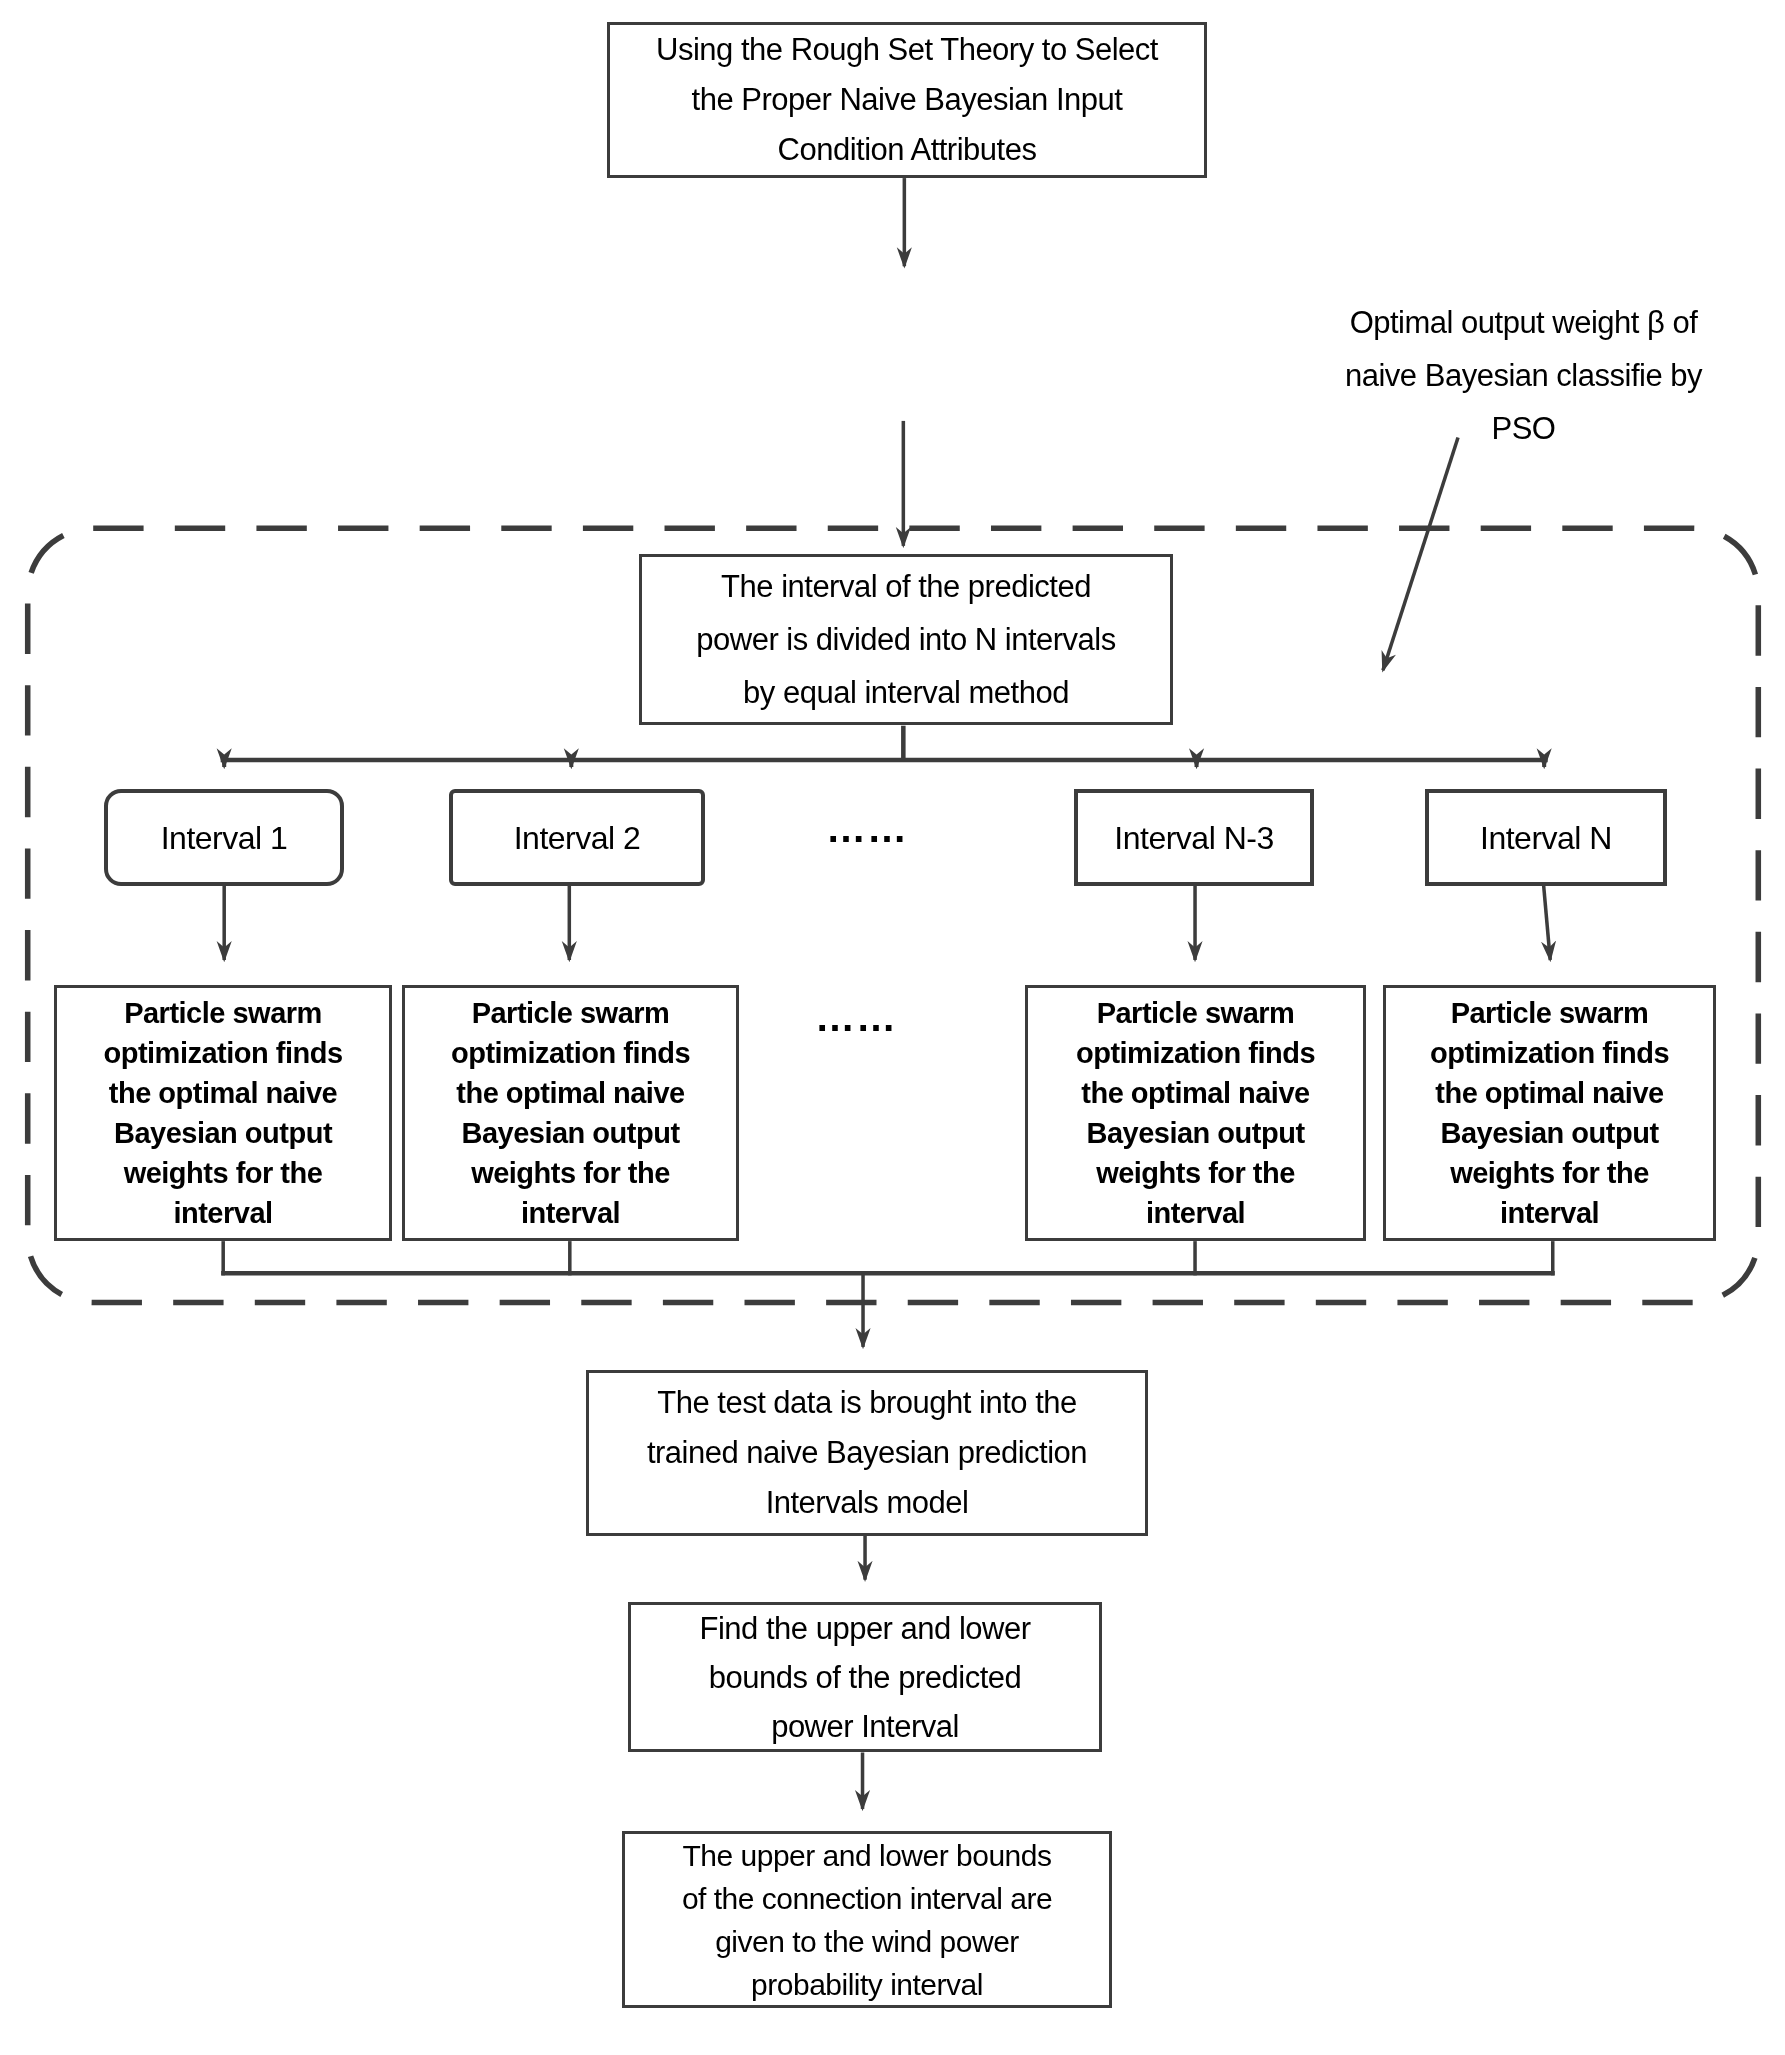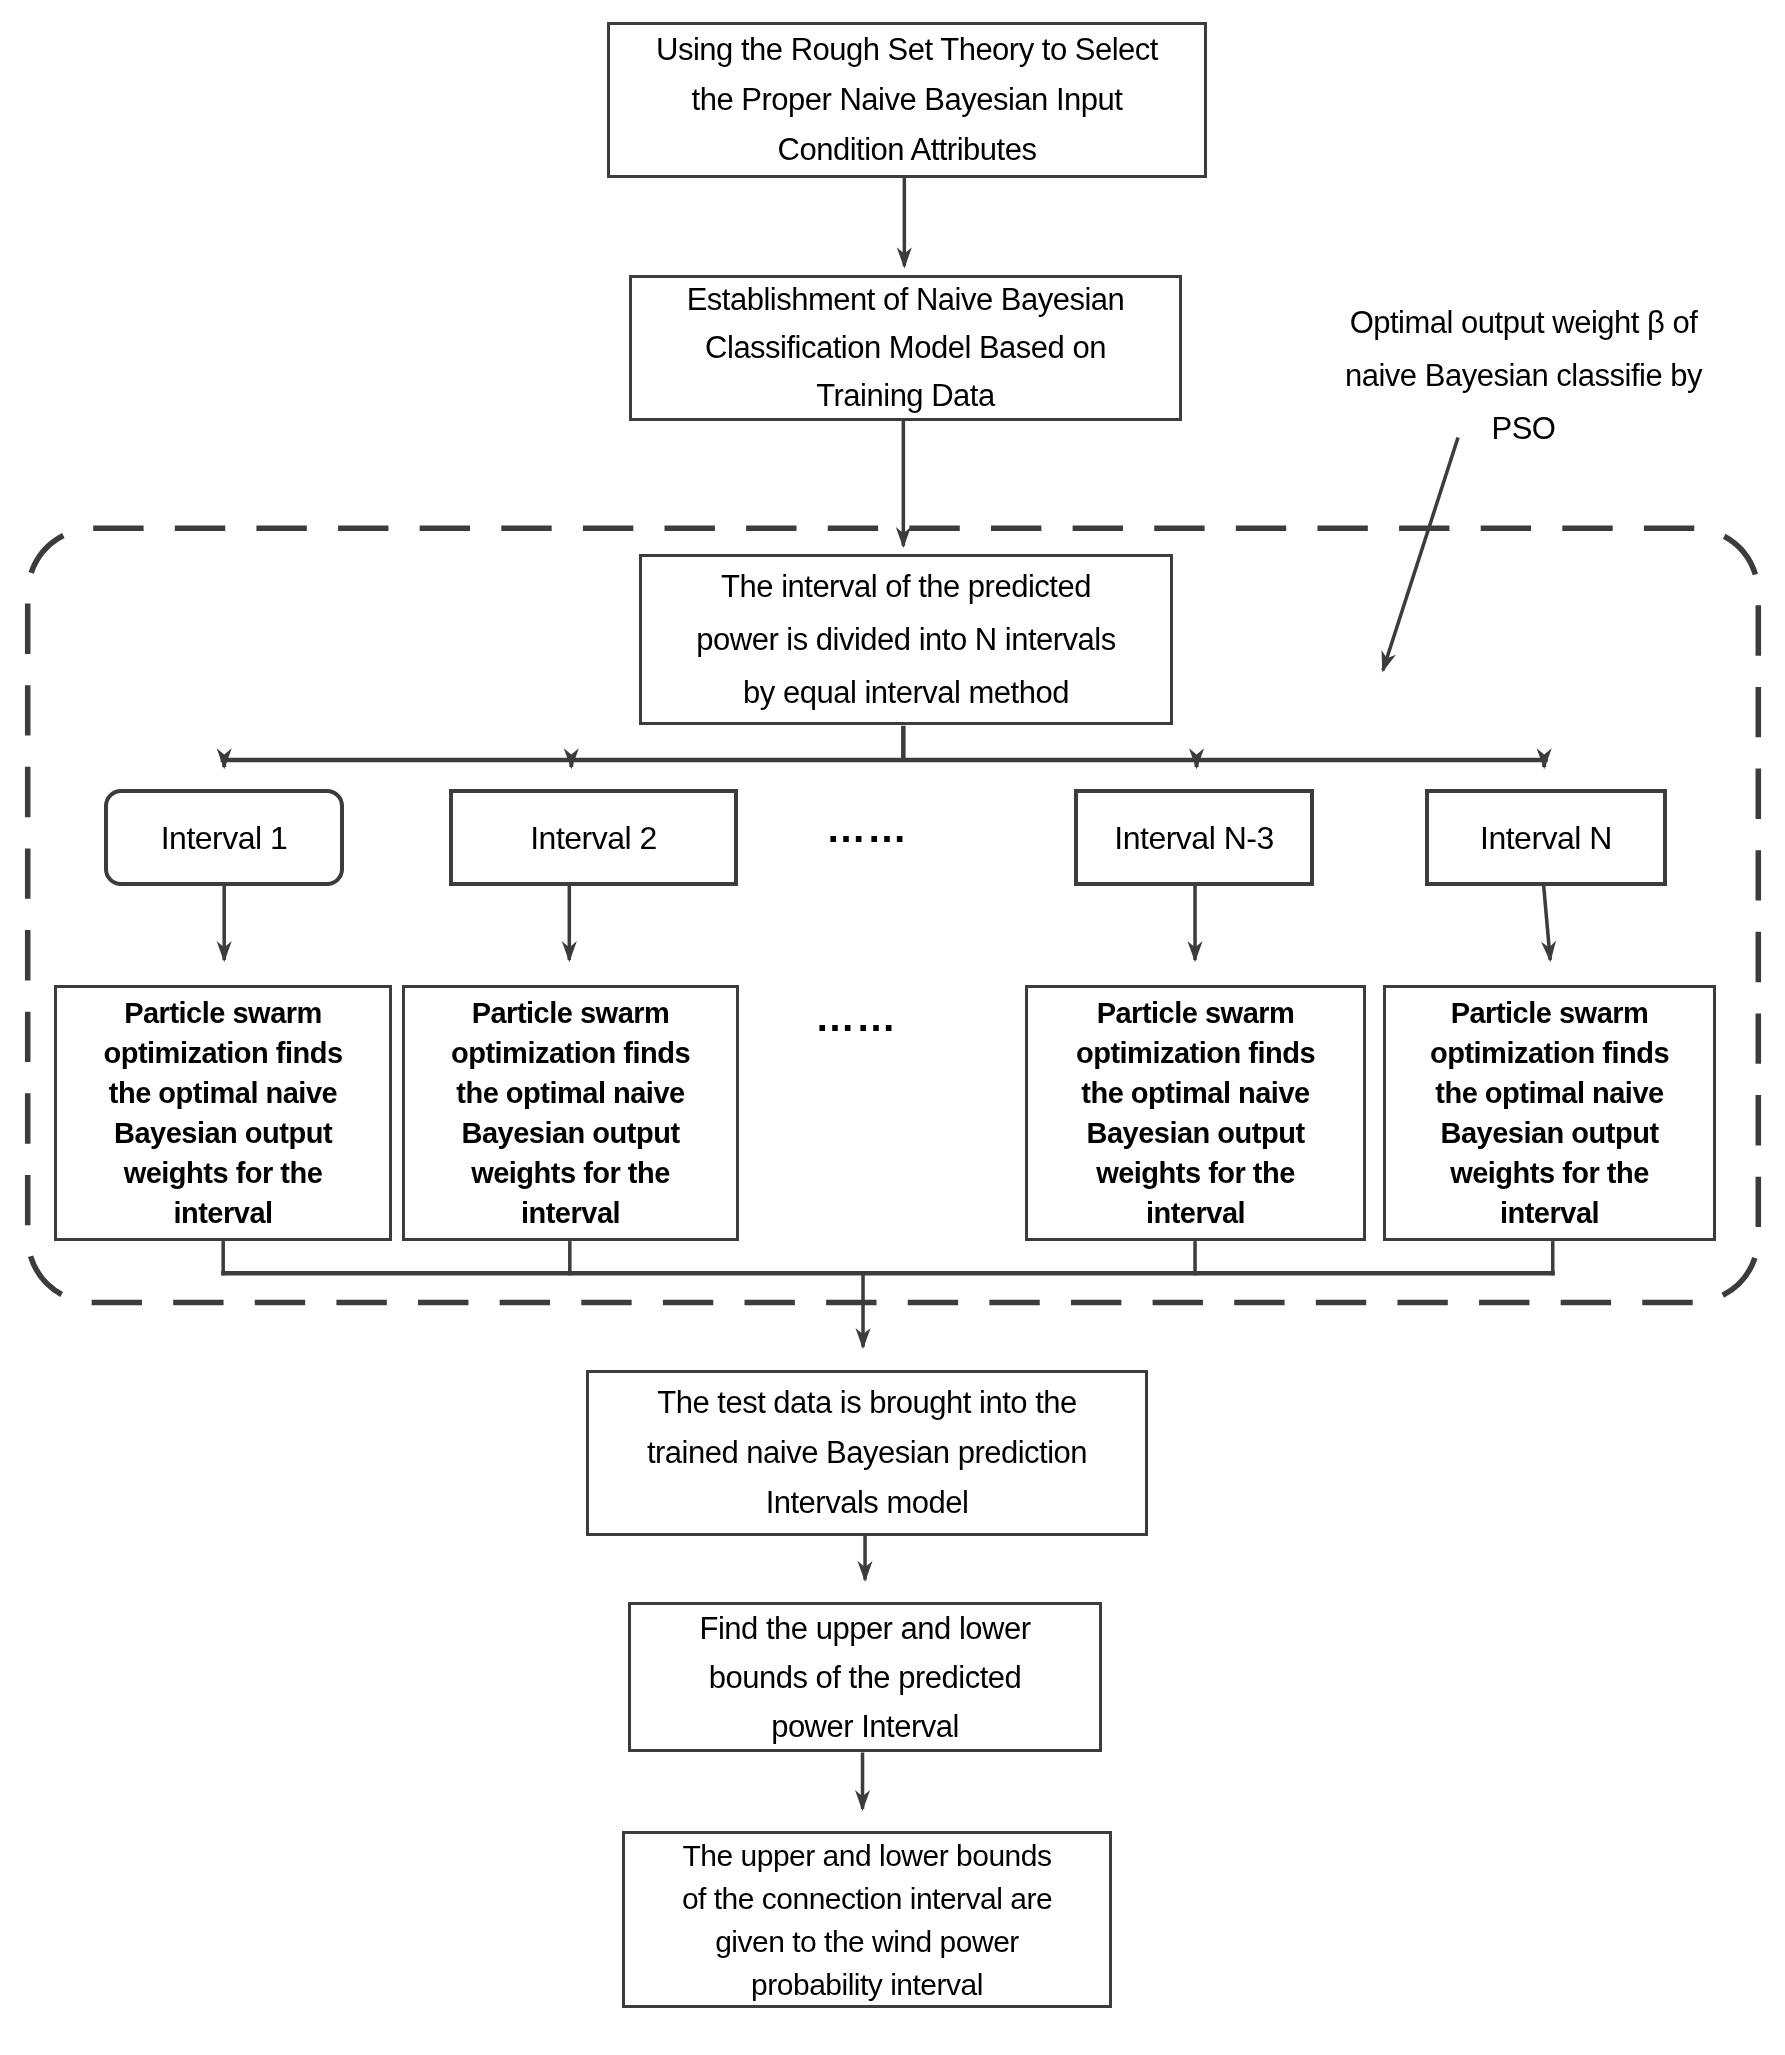--- a/index.html
+++ b/index.html
@@ -98,34 +98,31 @@
 
     <line class="s7" x1="1717" y1="3048" x2="1717" y2="3135" marker-end="url(#arw)"></line>
 
     <line class="s7" x1="1712" y1="3478" x2="1712" y2="3590" marker-end="url(#arw)"></line>
   </svg>
 
   <div class="box" style="left:607px;top:22px;width:600px;height:156px;">Using the Rough Set Theory to Select
 the Proper Naive Bayesian Input
 Condition Attributes</div>
 
-  <div class="box" style="left:629px;top:275px;width:553px;height:146px;line-height:48px;">Establishment of Naive Bayesian
-Classification Model Based on
-Training Data</div>
 
   <div class="note" style="left:1260px;top:296px;width:527px;">Optimal output weight β of
 naive Bayesian classifie by
 PSO</div>
 
   <div class="box" style="left:639px;top:554px;width:534px;height:171px;line-height:53px;">The interval of the predicted
 power is divided into N intervals
 by equal interval method</div>
 
   <div class="box interval" style="left:104px;top:789px;width:240px;height:97px;border-radius:17px;">Interval 1</div>
-  <div class="box interval" style="left:449px;top:789px;width:289px;height:97px;">Interval 2</div>
+  <div class="box interval" style="left:449px;top:789px;width:256px;height:97px;border-radius:6px;">Interval 2</div>
   <div class="dots" style="left:826px;top:806px;">……</div>
   <div class="box interval" style="left:1074px;top:789px;width:240px;height:97px;">Interval N-3</div>
   <div class="box interval" style="left:1425px;top:789px;width:242px;height:97px;">Interval N</div>
 
   <div class="box pso" style="left:54px;top:985px;width:338px;height:256px;">Particle swarm
 optimization finds
 the optimal naive
 Bayesian output
 weights for the
 interval</div>

